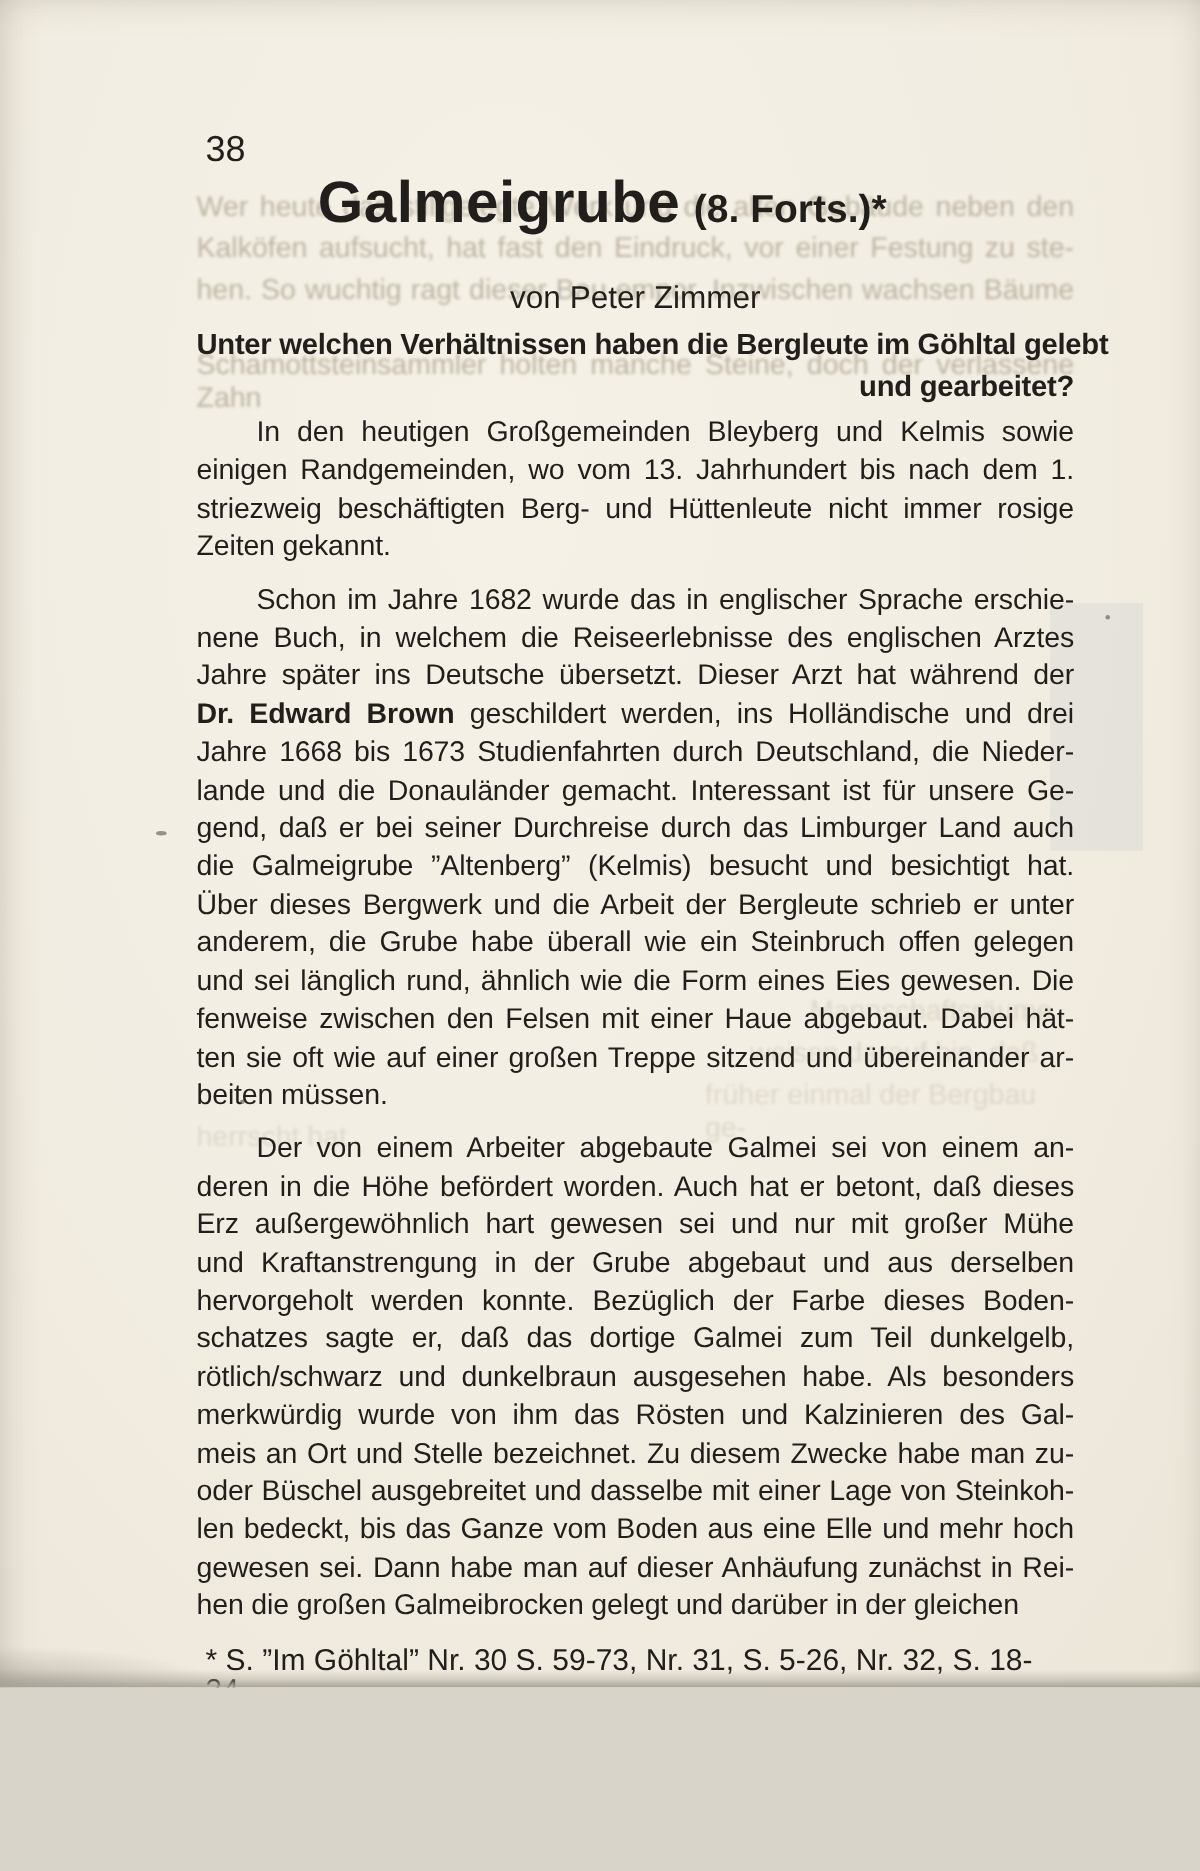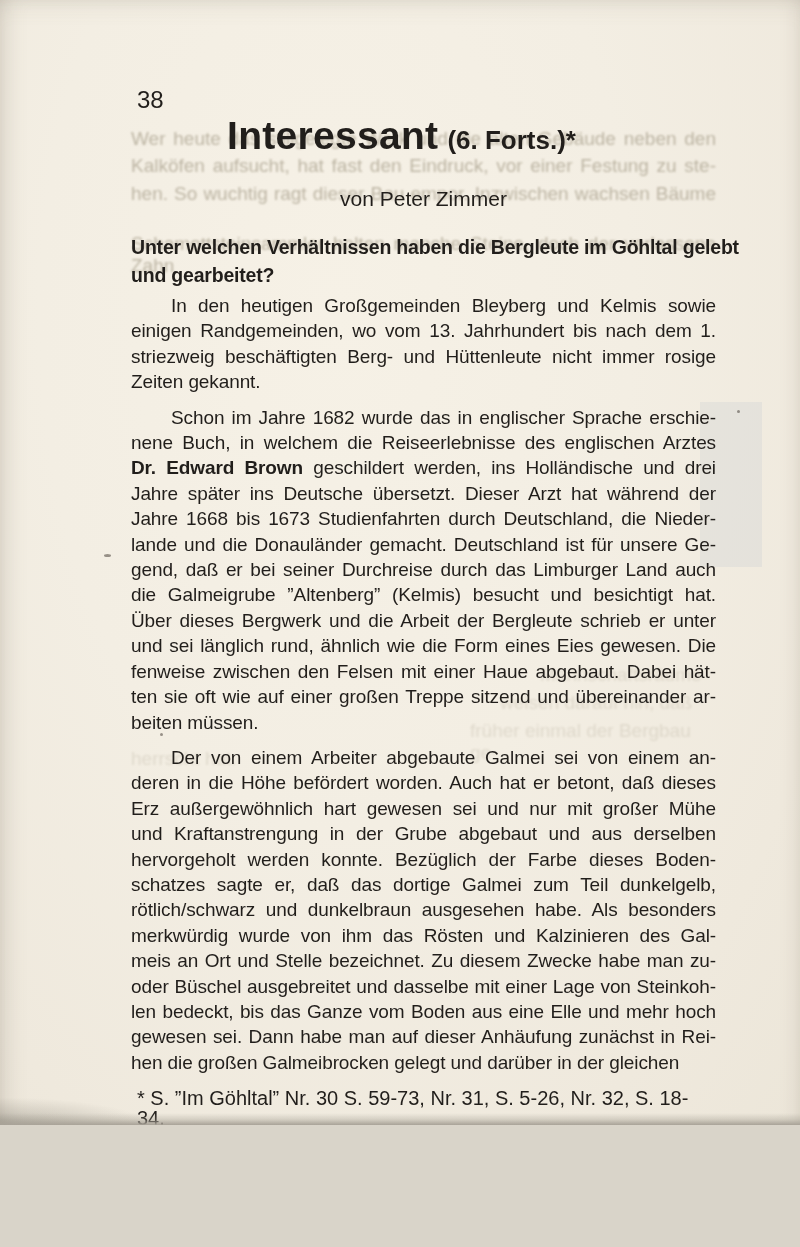--- a/index.html
+++ b/index.html
@@ -41,22 +41,22 @@
   }
   .title-main { font-size: 39px; letter-spacing: .3px; }
   .title-suffix { font-size: 26px; margin-left: 9px; }
   .byline {
     margin-top: 21px;
     text-align: center;
     font-size: 21px;
     line-height: 24px;
   }
   .heading {
-    margin-top: 22px;
-    text-align: left;
+    margin-top: 5px;
+    text-align: right;
     font-weight: bold;
     font-size: 19.5px;
     letter-spacing: -0.2px;
     line-height: 28px;
   }
   .heading-line { white-space: nowrap; }
   .body {
     margin-top: 4px;
     font-size: 19px;
     letter-spacing: -0.1px;
@@ -134,47 +134,48 @@
       <div class="ghost-line" style="top: 692px; left: 500px; width: 220px; opacity: 0.32;">weisen darauf hin, daß</div>
       <div class="ghost-line" style="top: 720px; left: 470px; width: 250px; opacity: 0.32;">früher einmal der Bergbau ge-</div>
       <div class="ghost-line" style="top: 748px; left: 131px; width: 140px; opacity: 0.32;">herrscht hat.</div>
       <div class="ghost-line stretch small" style="top: 1178px; left: 131px; width: 585px; opacity: 0.6;">Im Büro: Mathieu Gronsfeld (Herg.) und Heinrich Olbertz (Expert. Letzterer ist in</div>
     </div>
 
   <div class="content">
     <div class="pagenum">38</div>
 
     <div class="title">
-      <span class="title-main">Interessant</span><span class="title-suffix">(6. Forts.)*</span>
+      <span class="title-main">Galmeigrube</span><span class="title-suffix">(8. Forts.)*</span>
     </div>
 
     <div class="byline">von Peter Zimmer</div>
 
     <div class="heading" id="heading">
         <div class="heading-line">Unter welchen Verhältnissen haben die Bergleute im Göhltal gelebt</div>
         <div class="heading-line">und gearbeitet?</div>
       </div>
 
     <div class="body" id="body">
         <div class="para">
           <div class="line first">In den heutigen Großgemeinden Bleyberg und Kelmis sowie</div>
           <div class="line">einigen Randgemeinden, wo vom 13. Jahrhundert bis nach dem 1.</div>
           <div class="line">striezweig beschäftigten Berg- und Hüttenleute nicht immer rosige</div>
           <div class="line last">Zeiten gekannt.</div>
         </div>
         <div class="para">
           <div class="line first">Schon im Jahre 1682 wurde das in englischer Sprache erschie-</div>
           <div class="line">nene Buch, in welchem die Reiseerlebnisse des englischen Arztes</div>
+          <div class="line">Jahre später ins Deutsche übersetzt. Dieser Arzt hat während der</div>
           <div class="line"><b>Dr. Edward Brown</b> geschildert werden, ins Holländische und drei</div>
-          <div class="line">Jahre später ins Deutsche übersetzt. Dieser Arzt hat während der</div>
           <div class="line">Jahre 1668 bis 1673 Studienfahrten durch Deutschland, die Nieder-</div>
-          <div class="line">lande und die Donauländer gemacht. Deutschland ist für unsere Ge-</div>
+          <div class="line">lande und die Donauländer gemacht. Interessant ist für unsere Ge-</div>
           <div class="line">gend, daß er bei seiner Durchreise durch das Limburger Land auch</div>
           <div class="line">die Galmeigrube ”Altenberg” (Kelmis) besucht und besichtigt hat.</div>
           <div class="line">Über dieses Bergwerk und die Arbeit der Bergleute schrieb er unter</div>
+          <div class="line">anderem, die Grube habe überall wie ein Steinbruch offen gelegen</div>
           <div class="line">und sei länglich rund, ähnlich wie die Form eines Eies gewesen. Die</div>
           <div class="line">fenweise zwischen den Felsen mit einer Haue abgebaut. Dabei hät-</div>
           <div class="line">ten sie oft wie auf einer großen Treppe sitzend und übereinander ar-</div>
           <div class="line last">beiten müssen.</div>
         </div>
         <div class="para">
           <div class="line first">Der von einem Arbeiter abgebaute Galmei sei von einem an-</div>
           <div class="line">deren in die Höhe befördert worden. Auch hat er betont, daß dieses</div>
           <div class="line">Erz außergewöhnlich hart gewesen sei und nur mit großer Mühe</div>
           <div class="line">und Kraftanstrengung in der Grube abgebaut und aus derselben</div>

